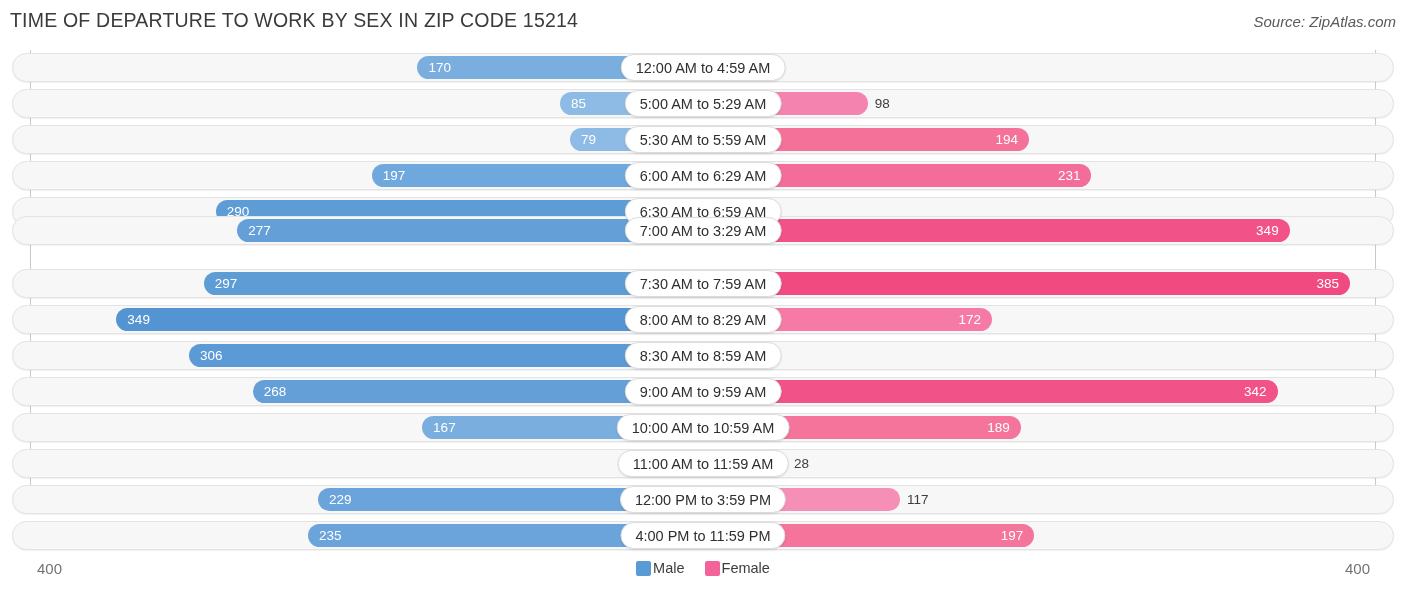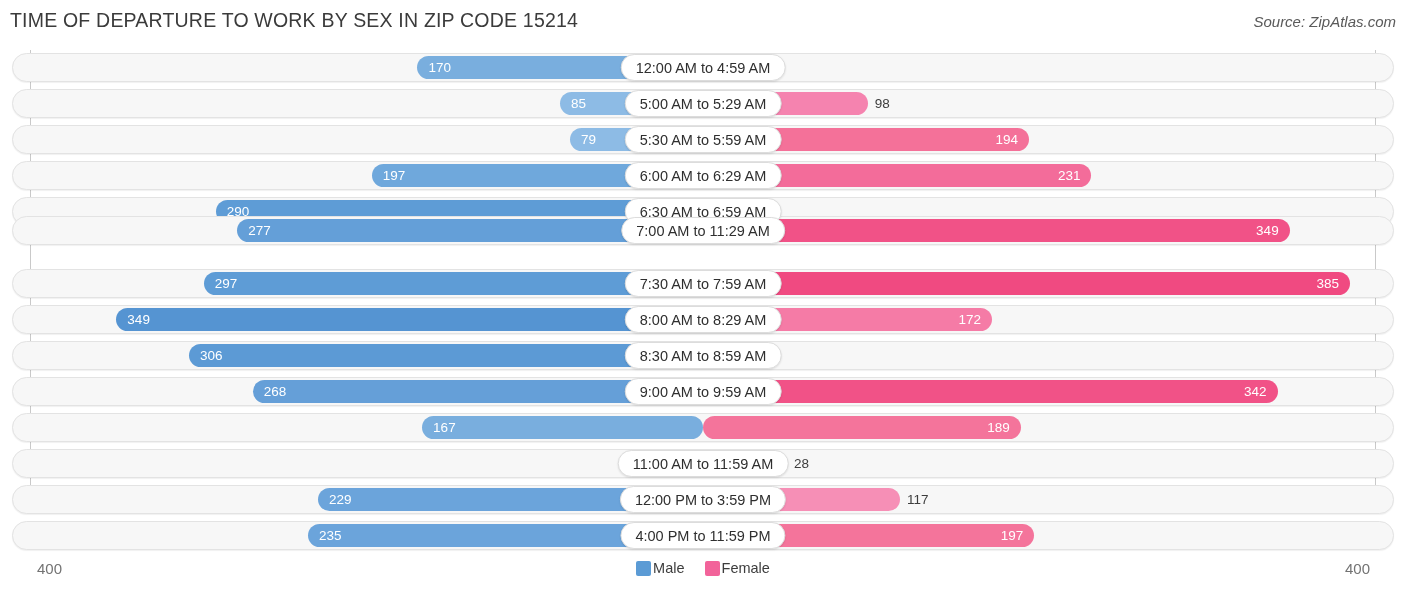--- a/index.html
+++ b/index.html
@@ -167,21 +167,21 @@
           <div class="cat-pill">6:30 AM to 6:59 AM</div>
         </div>
         <div class="row" style="top: 166px;">
           <div class="track"></div>
           <div class="bar male inside" style="width: 465.696px; background: rgb(100, 159, 216);">
             <span class="bar-label">277</span>
           </div>
           <div class="bar female inside" style="width: 586.656px; background: rgb(241, 82, 135);">
             <span class="bar-label">349</span>
           </div>
-          <div class="cat-pill">7:00 AM to 11:29 AM</div>
+          <div class="cat-pill">7:00 AM to 3:29 AM</div>
         </div>
         <div class="row" style="top: 219px;">
           <div class="track"></div>
           <div class="bar male inside" style="width: 499.296px; background: rgb(94, 156, 214);">
             <span class="bar-label">297</span>
           </div>
           <div class="bar female inside" style="width: 647.136px; background: rgb(240, 74, 129);">
             <span class="bar-label">385</span>
           </div>
           <div class="cat-pill">7:30 AM to 7:59 AM</div>
@@ -214,20 +214,21 @@
           <div class="cat-pill">9:00 AM to 9:59 AM</div>
         </div>
         <div class="row" style="top: 363px;">
           <div class="track"></div>
           <div class="bar male inside" style="width: 280.896px; background: rgb(121, 174, 222);">
             <span class="bar-label">167</span>
           </div>
           <div class="bar female inside" style="width: 317.856px; background: rgb(244, 116, 155);">
             <span class="bar-label">189</span>
           </div>
+          <div class="cat-pill">10:00 AM to 10:59 AM</div>
         </div>
         <div class="row" style="top: 399px;">
           <div class="track"></div>
           <div class="bar male" style="width: 60.48px; background: rgb(169, 203, 236);">
             <span class="bar-label">10</span>
           </div>
           <div class="bar female" style="width: 84px; background: rgb(249, 174, 205);">
             <span class="bar-label">28</span>
           </div>
           <div class="cat-pill">11:00 AM to 11:59 AM</div>

